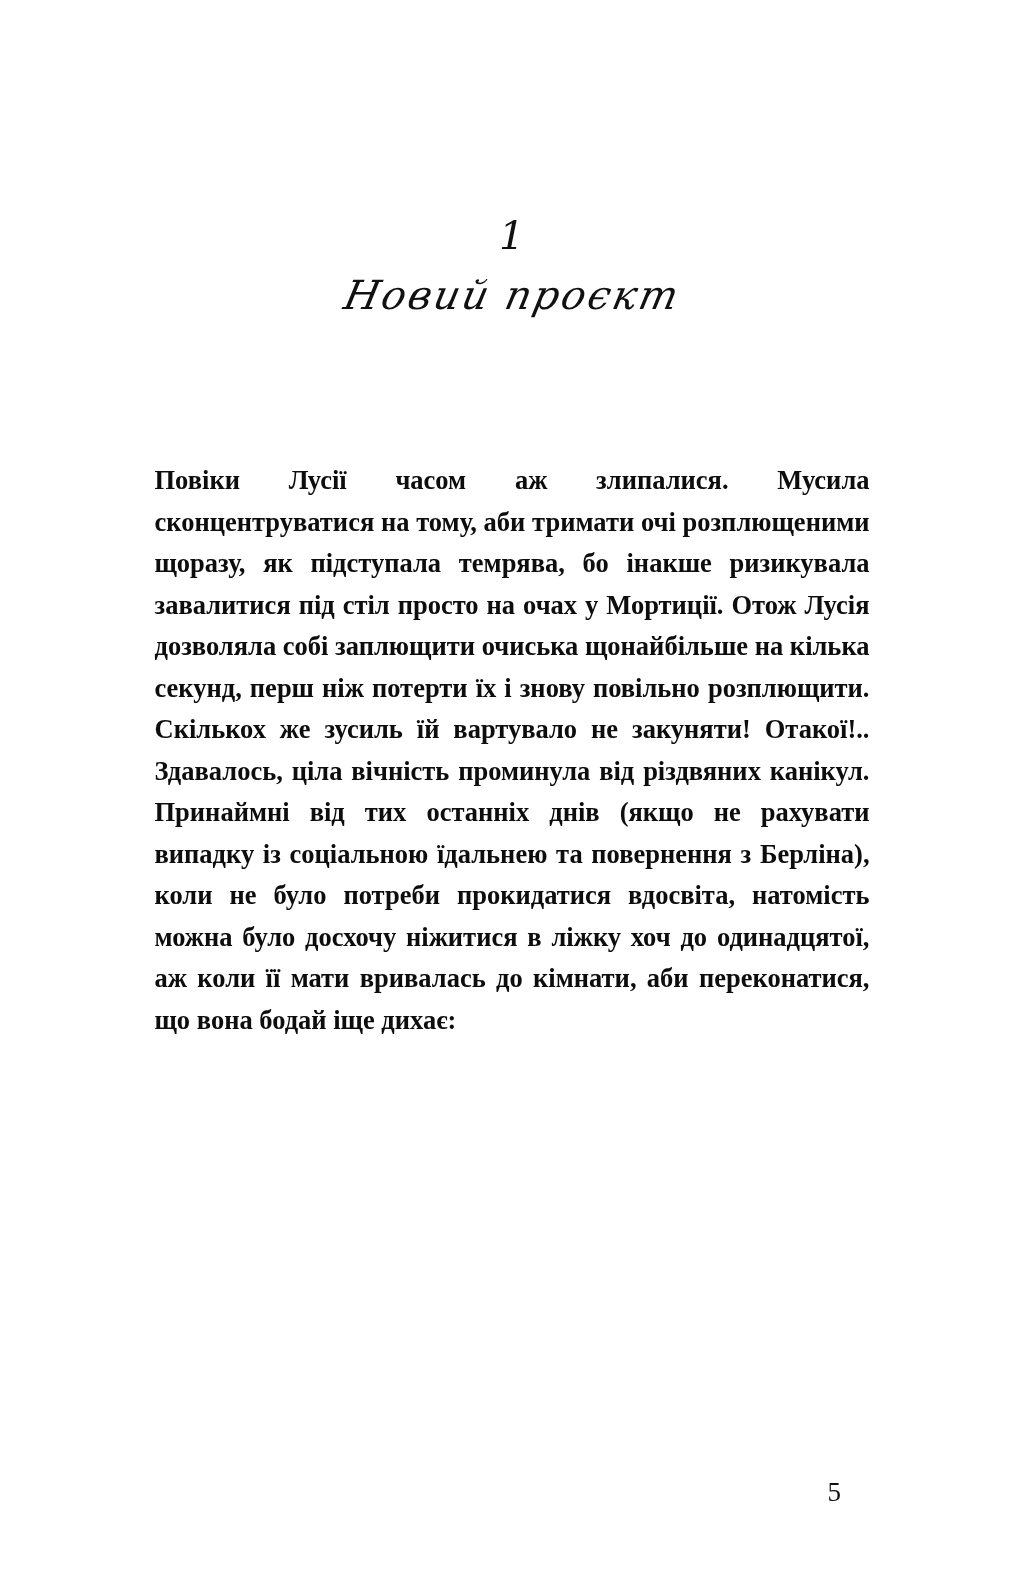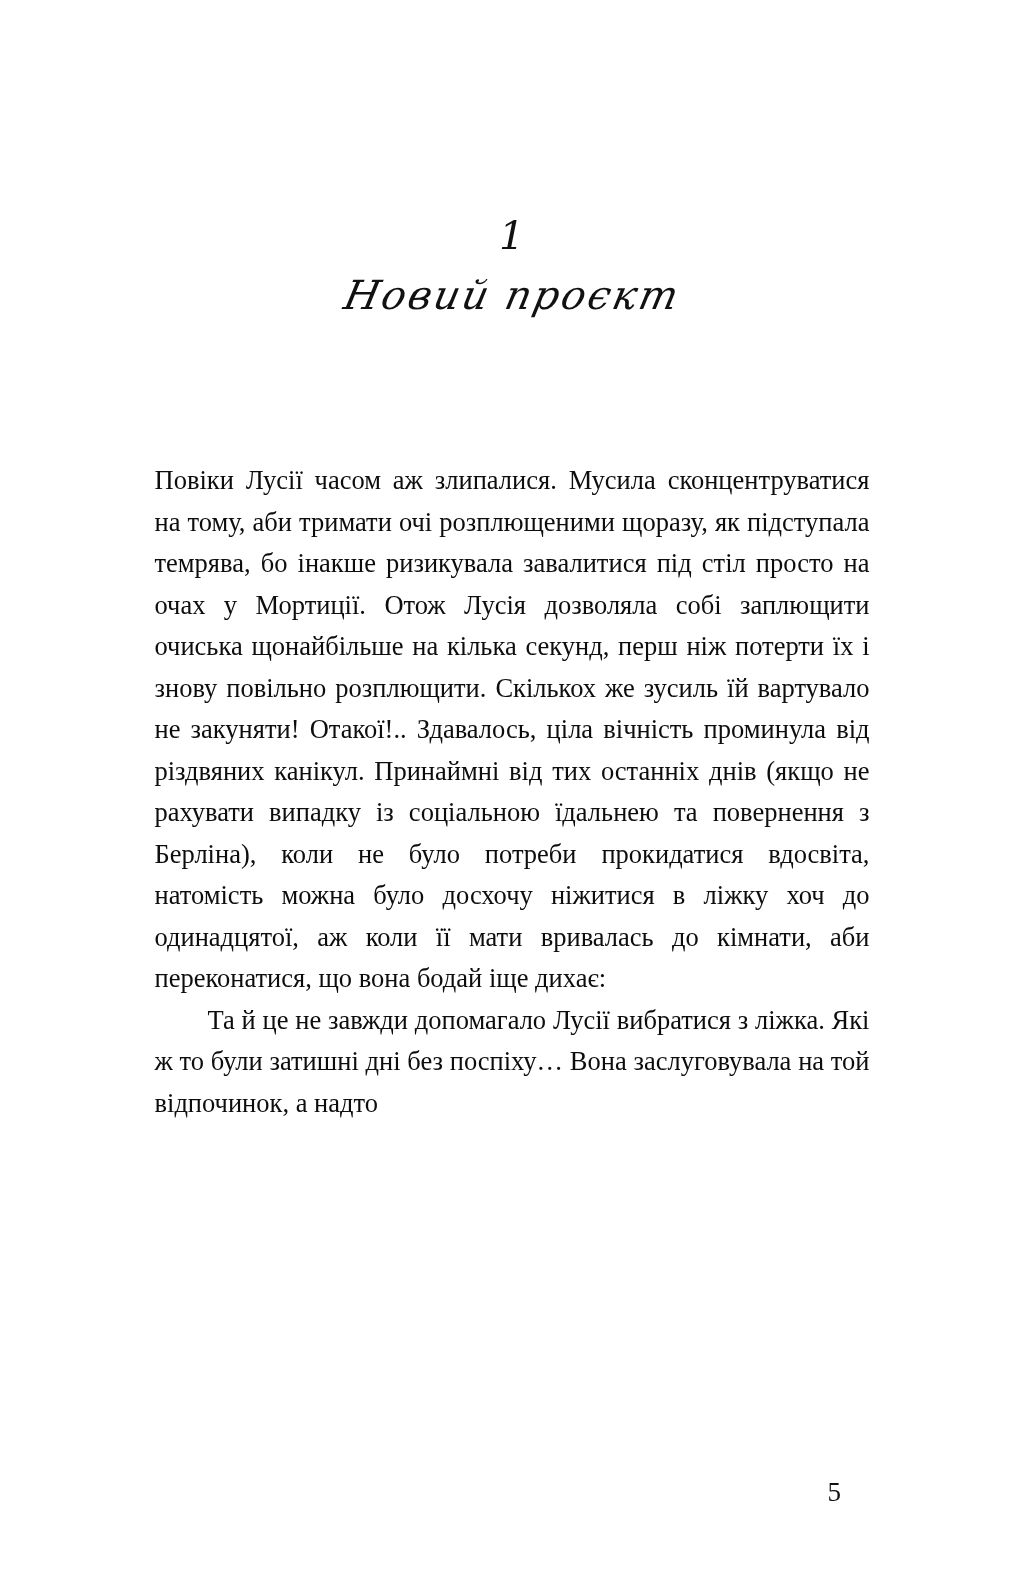--- a/index.html
+++ b/index.html
@@ -46,20 +46,21 @@
   .body-text {
     margin: 0 auto;
     width: 715px;
     padding-top: 143px;
     font-size: 26.5px;
     line-height: 41.5px;
     text-align: justify;
     text-justify: inter-word;
     hyphens: manual;
     color: #0d0d0d;
+    font-weight: bold;
   }
   .body-text p {
     margin: 0;
   }
   .body-text p + p {
     text-indent: 2.0em;
   }
   .page-number {
     position: absolute;
     right: 183px;
@@ -73,18 +74,17 @@
 
 <div class="page">
 
   <div class="chapter-head">
     <div class="chapter-number">1</div>
     <div class="chapter-title">Новий проєкт</div>
   </div>
 
   <div class="body-text">
     <p>Повіки Лусії часом аж злипалися. Мусила сконцентруватися на тому, аби тримати очі розплющеними щоразу, як підступала темрява, бо інакше ризикувала завалитися під стіл просто на очах у Мортиції. Отож Лусія дозволяла собі заплющити очиська щонайбільше на кілька секунд, перш ніж потерти їх і знову повільно розплющити. Скількох же зусиль їй вартувало не закуняти! Отакої!.. Здавалось, ціла вічність проминула від різдвяних канікул. Принаймні від тих останніх днів (якщо не рахувати випадку із соціальною їдальнею та повернення з Берліна), коли не було потреби прокидатися вдосвіта, натомість можна було досхочу ніжитися в ліжку хоч до одинадцятої, аж коли її мати вривалась до кімнати, аби переконатися, що вона бодай іще дихає:</p>
-    <p>Та й це не завжди допомагало Лусії вибратися з ліжка. Які ж то були затишні дні без поспіху… Вона заслуговувала на той відпочинок, а надто</p>
   </div>
 
   <div class="page-number">5</div>
 
 </div>
 
 </body></html>

